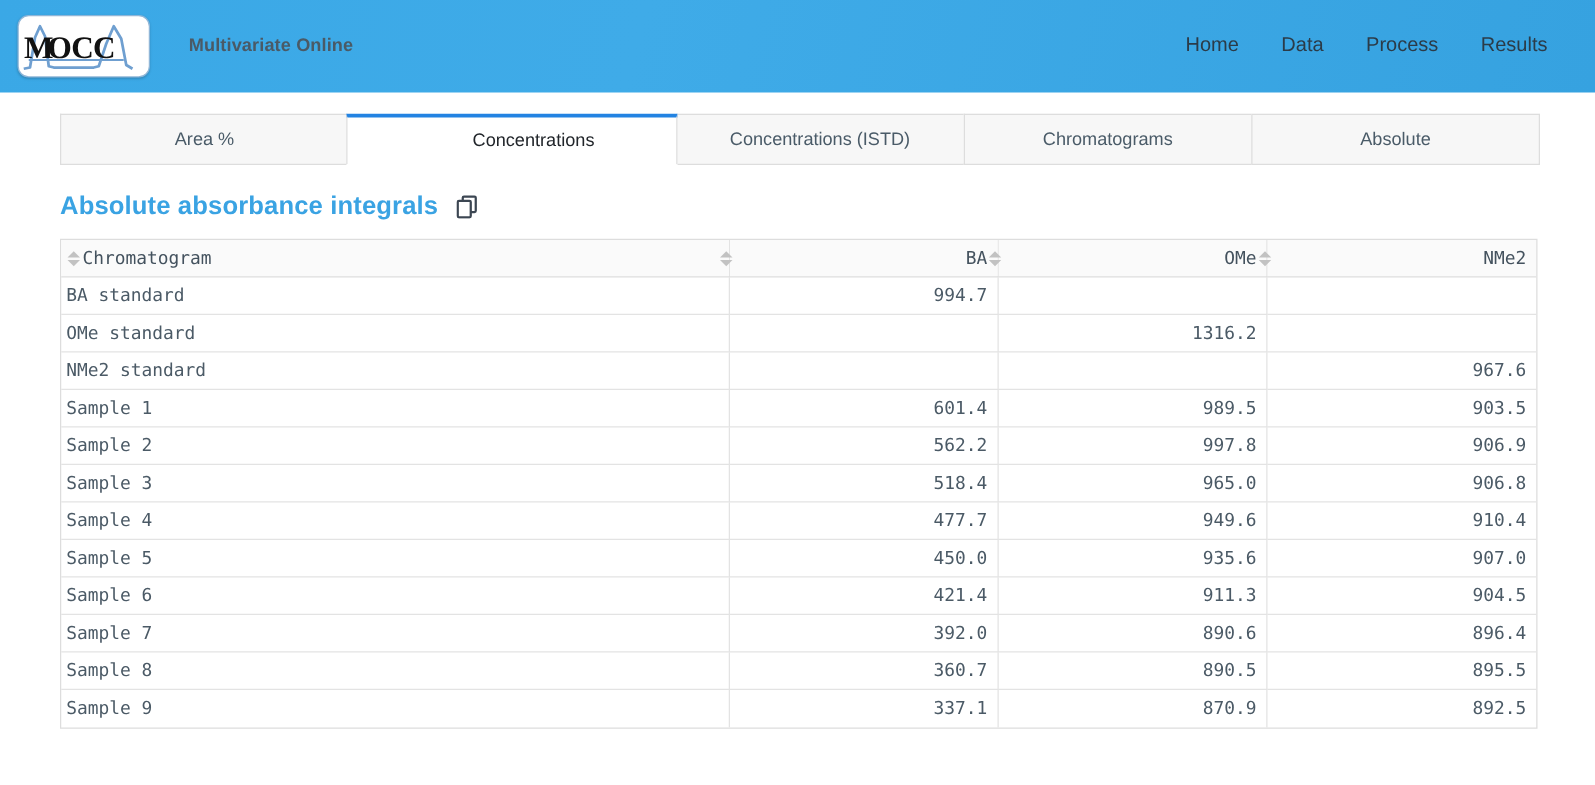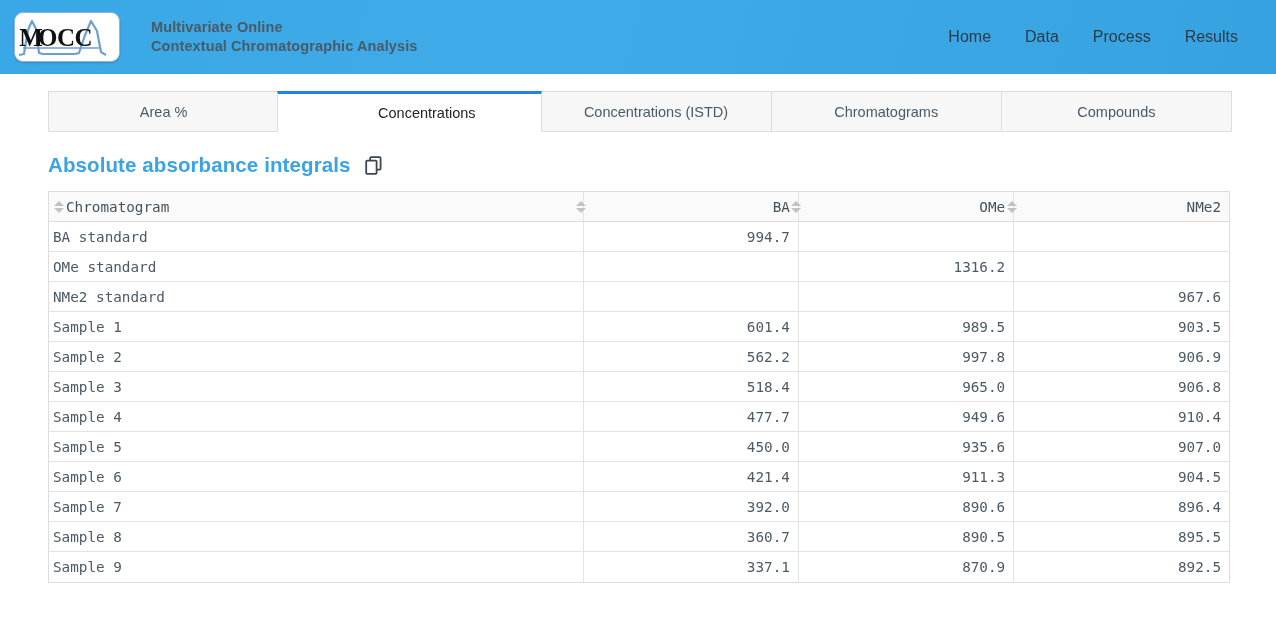--- a/index.html
+++ b/index.html
@@ -196,21 +196,20 @@
     <svg width="100" height="44" viewBox="0 0 100 44">
       <path d="M4 40 L9 39 L13 15 L17 6 L21 14 L24 38 L28 39 L60 39 L64 38 L70 20 L76 6 L82 16 L86 37 L91 40" fill="none" stroke="#6f9fd0" stroke-width="2.2" stroke-linejoin="round"></path>
       <text x="50" y="31" text-anchor="middle" font-family="'Liberation Serif', serif" font-size="25" font-weight="700" fill="#111111" letter-spacing="-0.5">OCC</text>
       <text x="16" y="31" text-anchor="middle" font-family="'Liberation Serif', serif" font-size="25" font-weight="700" fill="#111111">M</text>
       <line x1="8" y1="33" x2="84" y2="33" stroke="#6f9fd0" stroke-width="1.6"></line>
     </svg>
   </div>
 
   <div id="brand-tagline">
     <span>Multivariate Online</span>
-    <span class="ln2">Contextual Chromatographic Analysis</span>
   </div>
 
   <nav id="main-nav">
     <a class="nav-link">Home</a>
     <a class="nav-link">Data</a>
     <a class="nav-link">Process</a>
     <a class="nav-link">Results</a>
   </nav>
 </div>
 
@@ -221,21 +220,21 @@
   <div class="tab active">
       <span>Concentrations</span>
     </div>
   <div class="tab">
       <span>Concentrations (ISTD)</span>
     </div>
   <div class="tab">
       <span>Chromatograms</span>
     </div>
   <div class="tab">
-      <span>Compounds</span>
+      <span>Absolute</span>
     </div>
 </div>
 
 <div id="section-title-row">
   <div id="section-title">Absolute absorbance integrals</div>
   <button id="copy-button" title="Copy table">
     <svg width="17" height="19" viewBox="0 0 17 19">
       <rect x="5.2" y="1.2" width="10.4" height="12.4" rx="1" fill="none" stroke="#3c4652" stroke-width="1.8"></rect>
       <rect x="1.2" y="4.6" width="10.4" height="13.2" rx="1" fill="#ffffff" stroke="#3c4652" stroke-width="1.8"></rect>
     </svg>

